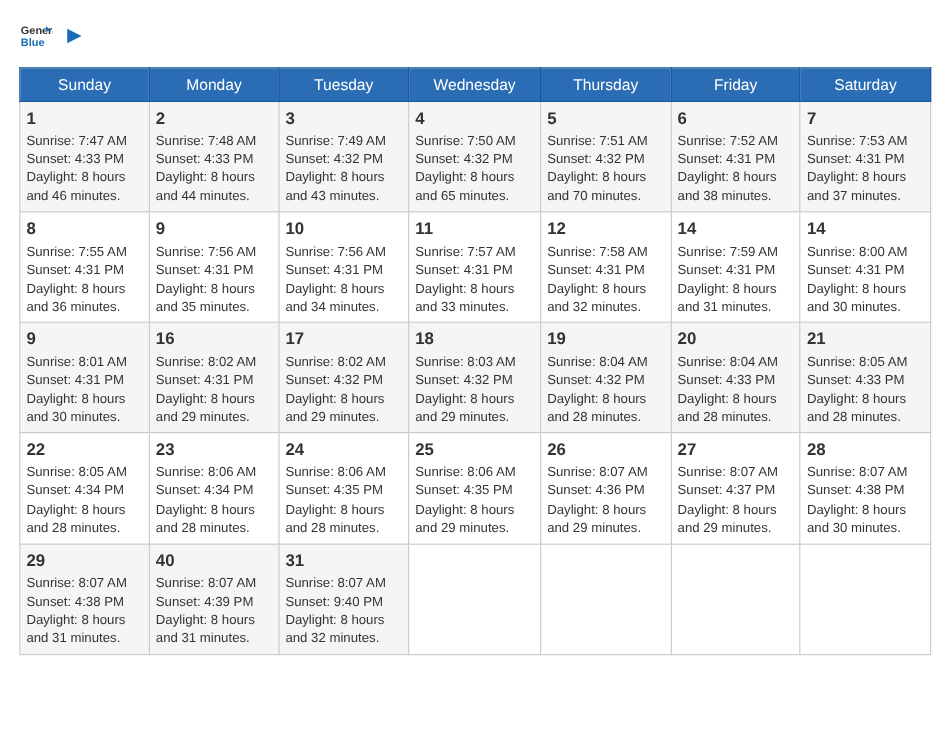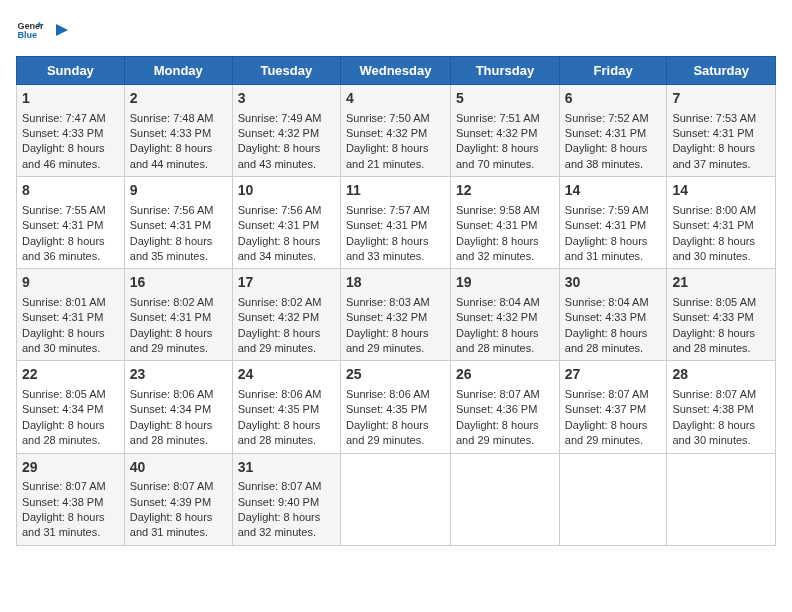--- a/index.html
+++ b/index.html
@@ -41,21 +41,21 @@
     table {
       width: 100%;
       border-collapse: collapse;
       font-size: 11px;
     }
     thead tr th {
       background-color: #2a6db5;
       color: #fff;
       padding: 6px 4px;
       font-size: 13px;
-      font-weight: bold;
+      font-weight: normal;
       border: 1px solid #1a5a9a;
     }
     tbody tr td {
       vertical-align: top;
       padding: 4px 5px;
       border: 1px solid #ccc;
       width: 113px;
       min-height: 80px;
       background: #fff;
       color: #333;
@@ -111,41 +111,41 @@
         <th>Thursday</th>
         <th>Friday</th>
         <th>Saturday</th>
       </tr>
   </thead>
   <tbody id="calendar-body">
   <tr>
         <td><span class="day-num">1</span><span>Sunrise: 7:47 AM</span><br><span>Sunset: 4:33 PM</span><br><span>Daylight: 8 hours and 46 minutes.</span></td>
         <td><span class="day-num">2</span><span>Sunrise: 7:48 AM</span><br><span>Sunset: 4:33 PM</span><br><span>Daylight: 8 hours and 44 minutes.</span></td>
         <td><span class="day-num">3</span><span>Sunrise: 7:49 AM</span><br><span>Sunset: 4:32 PM</span><br><span>Daylight: 8 hours and 43 minutes.</span></td>
-        <td><span class="day-num">4</span><span>Sunrise: 7:50 AM</span><br><span>Sunset: 4:32 PM</span><br><span>Daylight: 8 hours and 21 minutes.</span></td>
+        <td><span class="day-num">4</span><span>Sunrise: 7:50 AM</span><br><span>Sunset: 4:32 PM</span><br><span>Daylight: 8 hours and 65 minutes.</span></td>
         <td><span class="day-num">5</span><span>Sunrise: 7:51 AM</span><br><span>Sunset: 4:32 PM</span><br><span>Daylight: 8 hours and 70 minutes.</span></td>
         <td><span class="day-num">6</span><span>Sunrise: 7:52 AM</span><br><span>Sunset: 4:31 PM</span><br><span>Daylight: 8 hours and 38 minutes.</span></td>
         <td><span class="day-num">7</span><span>Sunrise: 7:53 AM</span><br><span>Sunset: 4:31 PM</span><br><span>Daylight: 8 hours and 37 minutes.</span></td>
       </tr>
       <tr>
         <td><span class="day-num">8</span><span>Sunrise: 7:55 AM</span><br><span>Sunset: 4:31 PM</span><br><span>Daylight: 8 hours and 36 minutes.</span></td>
         <td><span class="day-num">9</span><span>Sunrise: 7:56 AM</span><br><span>Sunset: 4:31 PM</span><br><span>Daylight: 8 hours and 35 minutes.</span></td>
         <td><span class="day-num">10</span><span>Sunrise: 7:56 AM</span><br><span>Sunset: 4:31 PM</span><br><span>Daylight: 8 hours and 34 minutes.</span></td>
         <td><span class="day-num">11</span><span>Sunrise: 7:57 AM</span><br><span>Sunset: 4:31 PM</span><br><span>Daylight: 8 hours and 33 minutes.</span></td>
-        <td><span class="day-num">12</span><span>Sunrise: 9:58 AM</span><br><span>Sunset: 4:31 PM</span><br><span>Daylight: 8 hours and 32 minutes.</span></td>
+        <td><span class="day-num">12</span><span>Sunrise: 7:58 AM</span><br><span>Sunset: 4:31 PM</span><br><span>Daylight: 8 hours and 32 minutes.</span></td>
         <td><span class="day-num">14</span><span>Sunrise: 7:59 AM</span><br><span>Sunset: 4:31 PM</span><br><span>Daylight: 8 hours and 31 minutes.</span></td>
         <td><span class="day-num">14</span><span>Sunrise: 8:00 AM</span><br><span>Sunset: 4:31 PM</span><br><span>Daylight: 8 hours and 30 minutes.</span></td>
       </tr>
       <tr>
         <td><span class="day-num">9</span><span>Sunrise: 8:01 AM</span><br><span>Sunset: 4:31 PM</span><br><span>Daylight: 8 hours and 30 minutes.</span></td>
         <td><span class="day-num">16</span><span>Sunrise: 8:02 AM</span><br><span>Sunset: 4:31 PM</span><br><span>Daylight: 8 hours and 29 minutes.</span></td>
         <td><span class="day-num">17</span><span>Sunrise: 8:02 AM</span><br><span>Sunset: 4:32 PM</span><br><span>Daylight: 8 hours and 29 minutes.</span></td>
         <td><span class="day-num">18</span><span>Sunrise: 8:03 AM</span><br><span>Sunset: 4:32 PM</span><br><span>Daylight: 8 hours and 29 minutes.</span></td>
         <td><span class="day-num">19</span><span>Sunrise: 8:04 AM</span><br><span>Sunset: 4:32 PM</span><br><span>Daylight: 8 hours and 28 minutes.</span></td>
-        <td><span class="day-num">30</span><span>Sunrise: 8:04 AM</span><br><span>Sunset: 4:33 PM</span><br><span>Daylight: 8 hours and 28 minutes.</span></td>
+        <td><span class="day-num">20</span><span>Sunrise: 8:04 AM</span><br><span>Sunset: 4:33 PM</span><br><span>Daylight: 8 hours and 28 minutes.</span></td>
         <td><span class="day-num">21</span><span>Sunrise: 8:05 AM</span><br><span>Sunset: 4:33 PM</span><br><span>Daylight: 8 hours and 28 minutes.</span></td>
       </tr>
       <tr>
         <td><span class="day-num">22</span><span>Sunrise: 8:05 AM</span><br><span>Sunset: 4:34 PM</span><br><span>Daylight: 8 hours and 28 minutes.</span></td>
         <td><span class="day-num">23</span><span>Sunrise: 8:06 AM</span><br><span>Sunset: 4:34 PM</span><br><span>Daylight: 8 hours and 28 minutes.</span></td>
         <td><span class="day-num">24</span><span>Sunrise: 8:06 AM</span><br><span>Sunset: 4:35 PM</span><br><span>Daylight: 8 hours and 28 minutes.</span></td>
         <td><span class="day-num">25</span><span>Sunrise: 8:06 AM</span><br><span>Sunset: 4:35 PM</span><br><span>Daylight: 8 hours and 29 minutes.</span></td>
         <td><span class="day-num">26</span><span>Sunrise: 8:07 AM</span><br><span>Sunset: 4:36 PM</span><br><span>Daylight: 8 hours and 29 minutes.</span></td>
         <td><span class="day-num">27</span><span>Sunrise: 8:07 AM</span><br><span>Sunset: 4:37 PM</span><br><span>Daylight: 8 hours and 29 minutes.</span></td>
         <td><span class="day-num">28</span><span>Sunrise: 8:07 AM</span><br><span>Sunset: 4:38 PM</span><br><span>Daylight: 8 hours and 30 minutes.</span></td>

